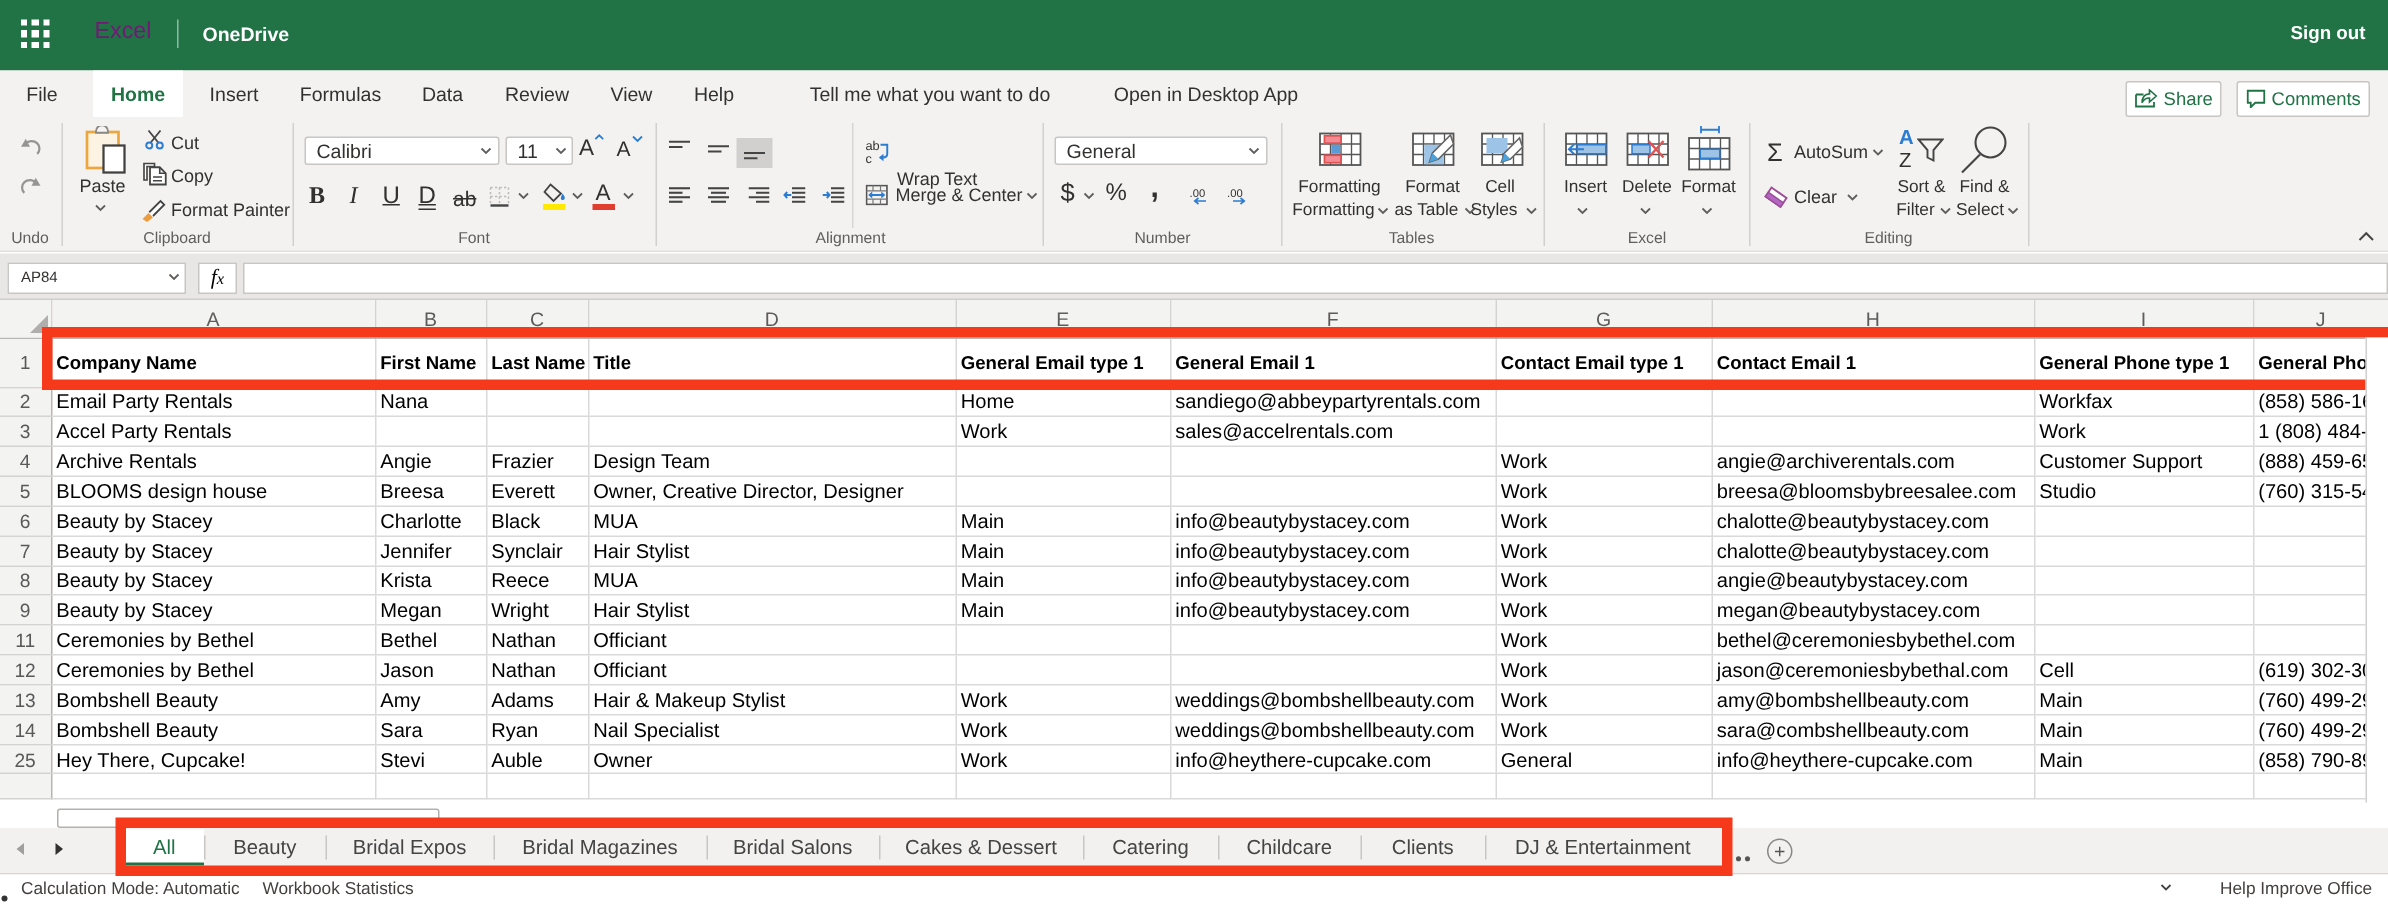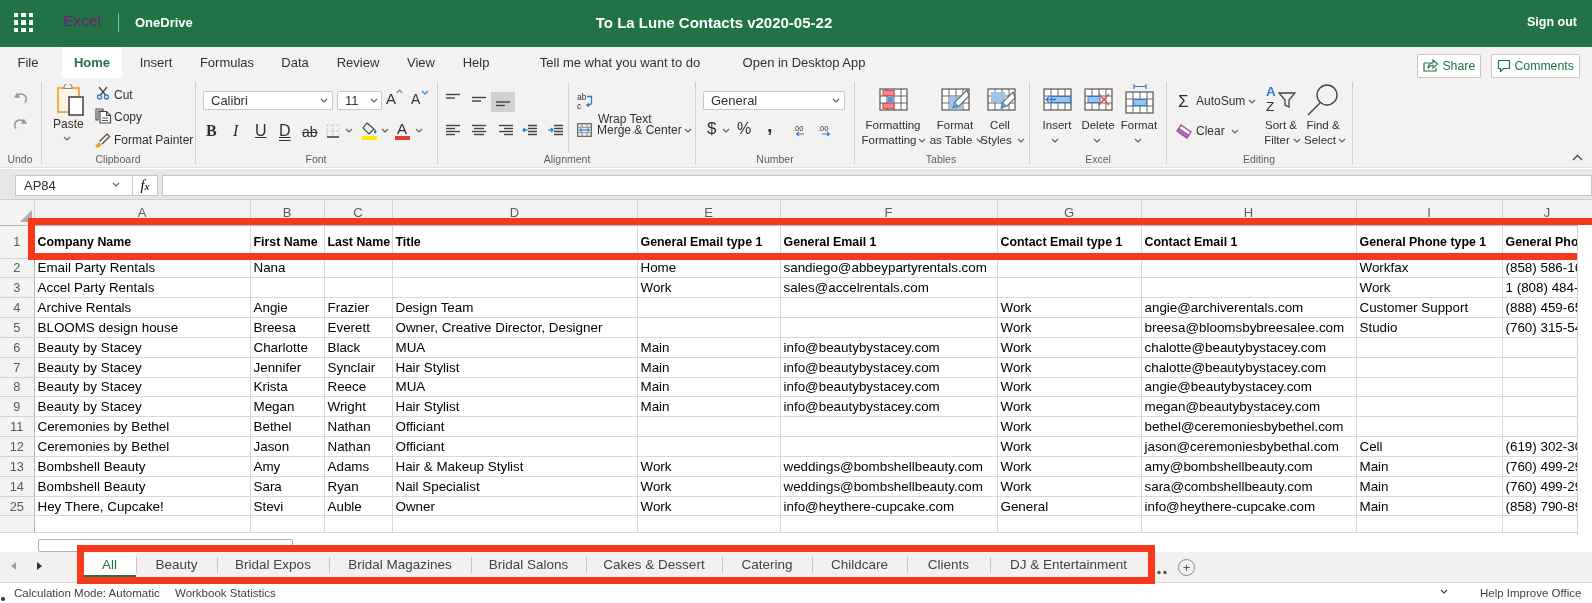--- a/index.html
+++ b/index.html
@@ -47,21 +47,20 @@
       <span></span>
       <span></span>
       <span></span>
       <span></span>
       <span></span>
       <span></span>
     </div>
 <div class="abs nw" style="left:63px;top:12px;font-size:15.5px;font-weight:normal;color:#701a75;z-index:2">Excel</div>
 <div class="abs" style="left:118px;top:13px;width:1px;height:19px;background:rgba(255,255,255,.5);z-index:2"></div>
 <div class="abs nw" style="left:135px;top:15px;font-size:13px;font-weight:bold;color:#fff;z-index:2">OneDrive</div>
-<div class="abs nw" style="left:714px;top:14px;transform:translateX(-50%);font-size:15px;font-weight:bold;color:#fff;z-index:2">To La Lune Contacts v2020-05-22</div>
 <div class="abs nw" style="left:1527px;top:15px;font-size:12.5px;font-weight:bold;color:#fff;z-index:2">Sign out</div>
 <div id="menurow"></div>
 <div class="abs" style="left:62px;top:47px;width:60px;height:31px;background:#fff;z-index:2"></div>
 <div class="mtab" style="left:28px;transform:translateX(-50%);">File</div>
 <div class="mtab" style="left:92px;transform:translateX(-50%);color:#217346;font-weight:bold;">Home</div>
 <div class="mtab" style="left:156px;transform:translateX(-50%);">Insert</div>
 <div class="mtab" style="left:227px;transform:translateX(-50%);">Formulas</div>
 <div class="mtab" style="left:295px;transform:translateX(-50%);">Data</div>
 <div class="mtab" style="left:358px;transform:translateX(-50%);">Review</div>
 <div class="mtab" style="left:421px;transform:translateX(-50%);">View</div>
@@ -341,21 +340,21 @@
 <div class="ilabel" style="left:1320px;top:134px">Select</div>
 <svg class="ic" style="left:1338px;top:138px" width="8" height="5" viewBox="0 0 8 5">
       <path d="M1 1 L4 4 L7 1" stroke="#605e5c" stroke-width="1.2" fill="none"></path>
     </svg>
 <div class="glabel" style="left:1259px;top:153px">Editing</div>
 <div class="gsep" style="left:1352px"></div>
 <svg class="ic" style="left:1572px;top:154px" width="11" height="7" viewBox="0 0 11 7">
       <path d="M1 6 L5.5 1.5 L10 6" stroke="#444" stroke-width="1.3" fill="none"></path>
     </svg>
 <div id="frow"></div>
-<div class="fbox" style="left:15px;width:119px;font-size:13px;color:#323130;line-height:19px;padding-left:8px">AP84</div>
+<div class="fbox" style="left:5px;width:119px;font-size:10px;color:#323130;line-height:19px;padding-left:8px">AP84</div>
 <svg class="ic" style="left:112px;top:182px" width="8" height="5" viewBox="0 0 8 5">
       <path d="M1 1 L4 4 L7 1" stroke="#605e5c" stroke-width="1.2" fill="none"></path>
     </svg>
 <div class="fbox" style="left:132px;width:26px;text-align:center;font-style:italic;font-family:'Liberation Serif',serif;font-size:14.5px;line-height:19px">f<span style="font-size:11px">x</span></div>
 <div class="fbox" style="left:162px;width:1430px"></div>
 <div id="grid">
       <table>
 <colgroup>
           <col style="width:34px">
           <col style="width:216px">

